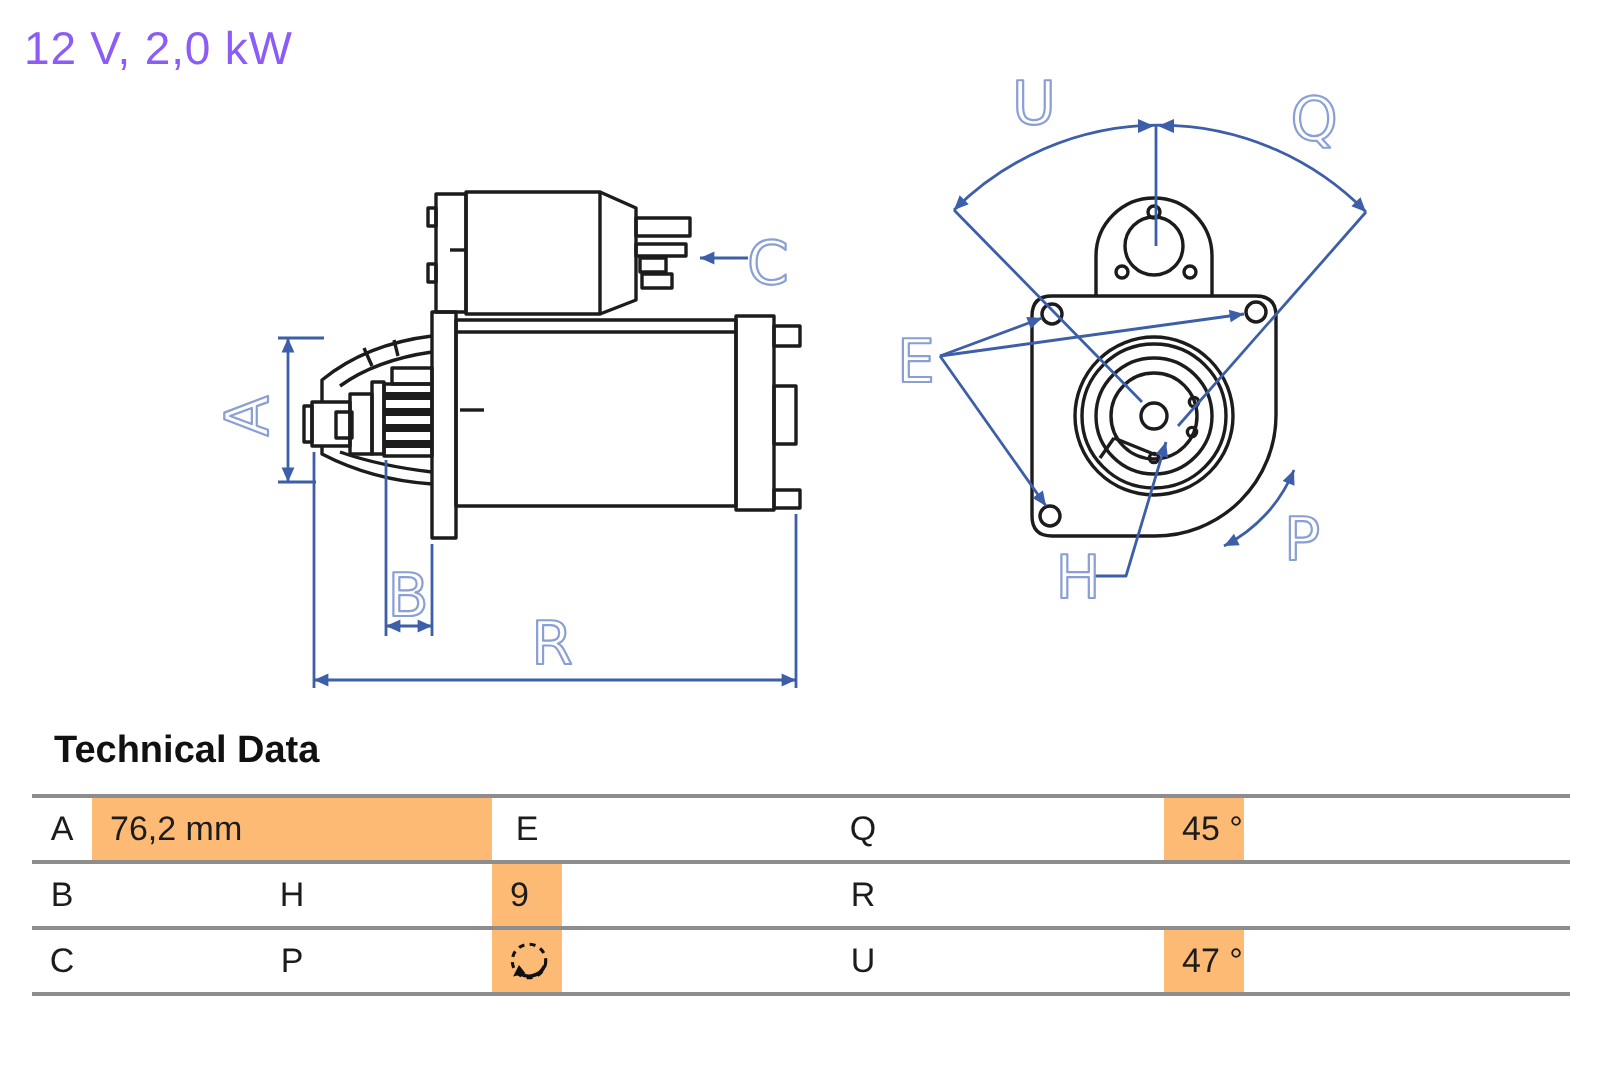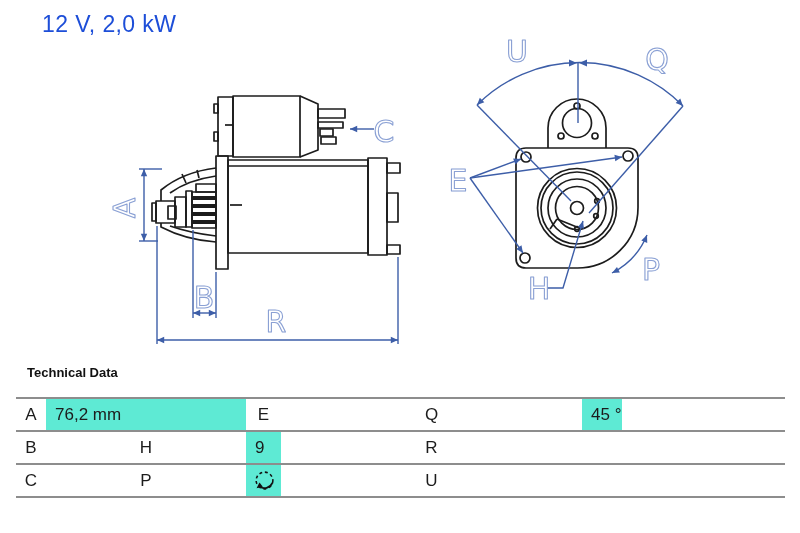--- a/index.html
+++ b/index.html
@@ -1,25 +1,25 @@
 <!DOCTYPE html>
 <html><head>
 <meta charset="utf-8">
 <style>
   html,body{margin:0;padding:0;background:#fff;}
   body{width:800px;height:533px;position:relative;overflow:hidden;
        font-family:"Liberation Sans",sans-serif;color:#1c1c1c;}
-  .page-title{position:absolute;left:42px;top:11px;font-size:23px;letter-spacing:.4px;color:#1d4ed8;}
+  .page-title{position:absolute;left:12px;top:11px;font-size:23px;letter-spacing:.4px;color:#8b5cf6;}
   .drawing{position:absolute;left:0;top:0;}
-  .tech-heading{position:absolute;left:27px;top:365px;font-size:13px;font-weight:bold;color:#111;}
+  .tech-heading{position:absolute;left:27px;top:365px;font-size:19px;font-weight:bold;color:#111;}
   .ttable{position:absolute;left:16px;top:397px;width:769px;border-top:2px solid #8d8d8d;}
   .trow{display:grid;grid-template-columns:30px 200px 35px 301px 40px 163px;
         height:31px;border-bottom:2px solid #8d8d8d;font-size:17px;}
   .kcell{background:#fff;display:flex;align-items:center;justify-content:center;}
-  .vcell{background:#5eead4;display:flex;align-items:center;padding-left:9px;}
+  .vcell{background:#fdba74;display:flex;align-items:center;padding-left:9px;}
   .vcell.iconcell{padding-left:7px;}
   svg text.lbl{font-family:"DejaVu Sans",sans-serif;font-size:30px;fill:none;
                stroke:#8aa0d4;stroke-width:1.1px;}
 </style>
 </head>
 <body>
 
 <div class="page-title">12 V, 2,0 kW</div>
 
 <svg class="drawing" width="800" height="360" viewBox="0 0 800 360">
@@ -185,14 +185,15 @@
     <div class="kcell">C</div>
     <div class="kcell">P</div>
     <div class="vcell iconcell">
       <svg width="23" height="23" viewBox="0 0 22 22">
         <circle cx="11" cy="11" r="8" fill="none" stroke="#111" stroke-width="1.5" stroke-dasharray="2.8 2.6"></circle>
         <path d="M18.4,13.4 A8,8 0 0 1 6.2,16.6" fill="none" stroke="#111" stroke-width="1.7"></path>
         <path d="M3.4,18.4 L9.4,17.0 L6.2,12.9 Z" fill="#111" stroke="none"></path>
       </svg>
     </div>
     <div class="kcell">U</div>
+    <div class="vcell">47 °</div>
   </div>
 </div>
 
 </body></html>

